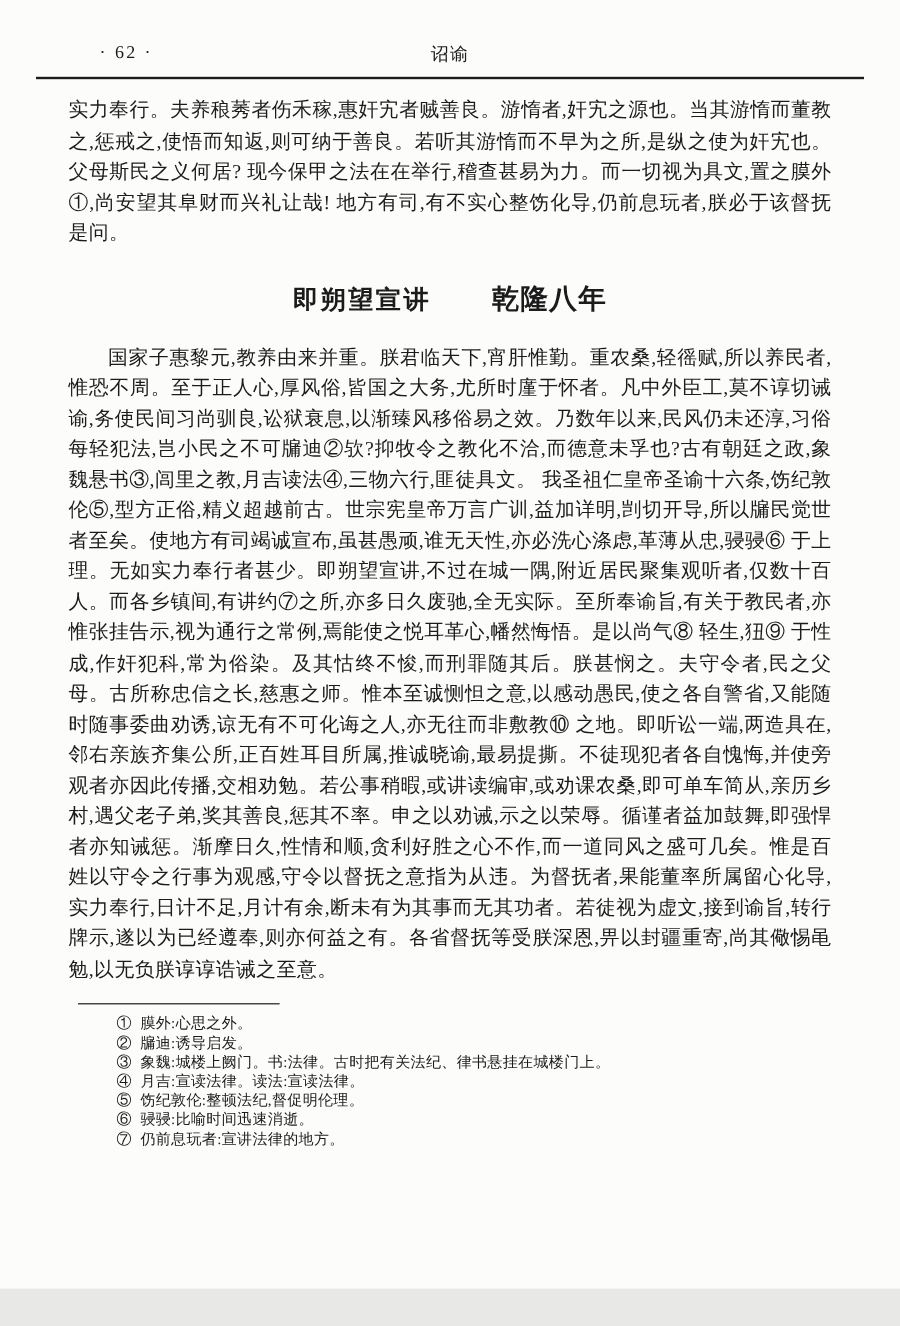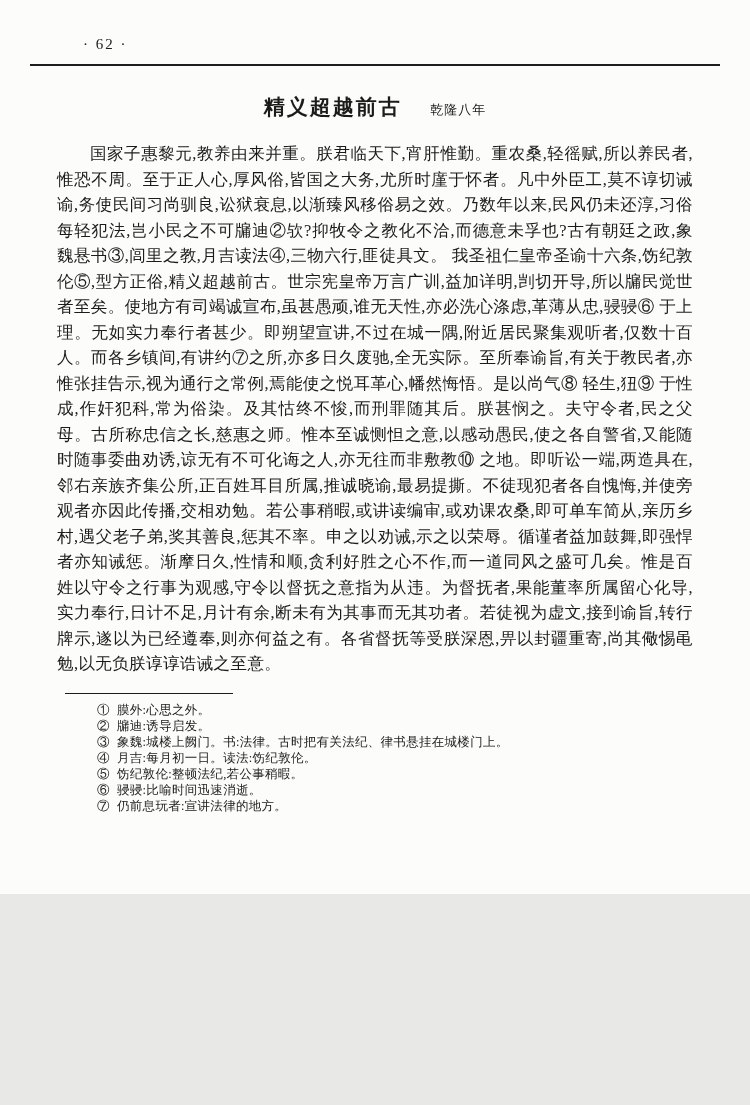--- a/index.html
+++ b/index.html
@@ -1,18 +1,18 @@
 <!DOCTYPE html>
 <html lang="zh"><head>
 <meta charset="utf-8">
 <style>
   html,body{margin:0;padding:0;background:#e8e8e6;}
   .page{
     position:relative;
-    width:750px;height:894px;
+    width:750px;height:1074px;
     margin:0 auto;
     background:#fcfcfa;
     color:#1b1b1b;
     font-family:"Liberation Serif","DejaVu Serif",serif;
     box-sizing:border-box;
     padding:34px 57px 0 57px;
     overflow:hidden;
   }
   
   .hdr{
@@ -47,22 +47,22 @@
   .indented{text-indent:2em;font-family:Liberation Serif, serif;}
   
   .sec{
     margin:27px 0 20px 0;
     text-align:center;
     font-size:21px;
     font-weight:bold;
     letter-spacing:2px;
   }
   .sec .date{
-    font-size:13px;
-    font-weight:normal;
+    font-size:23px;
+    font-weight:bold;
     margin-left:2.2em;
     letter-spacing:1px;
   }
   
   .fn-rule{
     border:none;
     border-top:1.5px solid #1c1c1c;
     width:168px;
     margin:16px 0 8px 8px;
   }
@@ -81,27 +81,29 @@
   }
   .fn-text{flex:1;font-family:Liberation Serif, serif;}
 </style>
 </head>
 <body>
 
 <div class="page">
 
   <div class="hdr">
     <span class="pageno">· 62 ·</span>
+    <span class="running">诏谕</span>
   </div>
   <hr class="hdr-rule">
 
   <main>
 
+    <p class="bodypar cont">实力奉行。夫养稂莠者伤禾稼,惠奸宄者贼善良。游惰者,奸宄之源也。当其游惰而董教之,惩戒之,使悟而知返,则可纳于善良。若听其游惰而不早为之所,是纵之使为奸宄也。父母斯民之义何居? 现今保甲之法在在举行,稽查甚易为力。而一切视为具文,置之膜外①,尚安望其阜财而兴礼让哉! 地方有司,有不实心整饬化导,仍前息玩者,朕必于该督抚是问。</p>
 
-    <h2 class="sec"><span>精义超越前古</span><span class="date">乾隆八年</span></h2>
+    <h2 class="sec"><span>即朔望宣讲</span><span class="date">乾隆八年</span></h2>
 
     <p class="bodypar indented">国家子惠黎元,教养由来并重。朕君临天下,宵肝惟勤。重农桑,轻徭赋,所以养民者,惟恐不周。至于正人心,厚风俗,皆国之大务,尤所时廑于怀者。凡中外臣工,莫不谆切诫谕,务使民间习尚驯良,讼狱衰息,以渐臻风移俗易之效。乃数年以来,民风仍未还淳,习俗每轻犯法,岂小民之不可牖迪②欤?抑牧令之教化不洽,而德意未孚也?古有朝廷之政,象魏悬书③,闾里之教,月吉读法④,三物六行,匪徒具文。 我圣祖仁皇帝圣谕十六条,饬纪敦伦⑤,型方正俗,精义超越前古。世宗宪皇帝万言广训,益加详明,剀切开导,所以牖民觉世者至矣。使地方有司竭诚宣布,虽甚愚顽,谁无天性,亦必洗心涤虑,革薄从忠,骎骎⑥ 于上理。无如实力奉行者甚少。即朔望宣讲,不过在城一隅,附近居民聚集观听者,仅数十百人。而各乡镇间,有讲约⑦之所,亦多日久废驰,全无实际。至所奉谕旨,有关于教民者,亦惟张挂告示,视为通行之常例,焉能使之悦耳革心,幡然悔悟。是以尚气⑧ 轻生,狃⑨ 于性成,作奸犯科,常为俗染。及其怙终不悛,而刑罪随其后。朕甚悯之。夫守令者,民之父母。古所称忠信之长,慈惠之师。惟本至诚恻怛之意,以感动愚民,使之各自警省,又能随时随事委曲劝诱,谅无有不可化诲之人,亦无往而非敷教⑩ 之地。即听讼一端,两造具在,邻右亲族齐集公所,正百姓耳目所属,推诚晓谕,最易提撕。不徒现犯者各自愧悔,并使旁观者亦因此传播,交相劝勉。若公事稍暇,或讲读编审,或劝课农桑,即可单车简从,亲历乡村,遇父老子弟,奖其善良,惩其不率。申之以劝诫,示之以荣辱。循谨者益加鼓舞,即强悍者亦知诫惩。渐摩日久,性情和顺,贪利好胜之心不作,而一道同风之盛可几矣。惟是百姓以守令之行事为观感,守令以督抚之意指为从违。为督抚者,果能董率所属留心化导,实力奉行,日计不足,月计有余,断未有为其事而无其功者。若徒视为虚文,接到谕旨,转行牌示,遂以为已经遵奉,则亦何益之有。各省督抚等受朕深恩,畀以封疆重寄,尚其儆惕黾勉,以无负朕谆谆诰诫之至意。</p>
 
 
 
     <hr class="fn-rule">
 
     <div class="footnotes">
       <div class="fn">
           <span class="fn-marker">①</span>
@@ -110,25 +112,25 @@
       <div class="fn">
           <span class="fn-marker">②</span>
           <span class="fn-text">牖迪:诱导启发。</span>
         </div>
       <div class="fn">
           <span class="fn-marker">③</span>
           <span class="fn-text">象魏:城楼上阙门。书:法律。古时把有关法纪、律书悬挂在城楼门上。</span>
         </div>
       <div class="fn">
           <span class="fn-marker">④</span>
-          <span class="fn-text">月吉:每月初一日。读法:饬纪敦伦。</span>
+          <span class="fn-text">月吉:宣读法律。读法:宣读法律。</span>
         </div>
       <div class="fn">
           <span class="fn-marker">⑤</span>
-          <span class="fn-text">饬纪敦伦:整顿法纪,若公事稍暇。</span>
+          <span class="fn-text">饬纪敦伦:整顿法纪,督促明伦理。</span>
         </div>
       <div class="fn">
           <span class="fn-marker">⑥</span>
           <span class="fn-text">骎骎:比喻时间迅速消逝。</span>
         </div>
       <div class="fn">
           <span class="fn-marker">⑦</span>
           <span class="fn-text">仍前息玩者:宣讲法律的地方。</span>
         </div>
 

